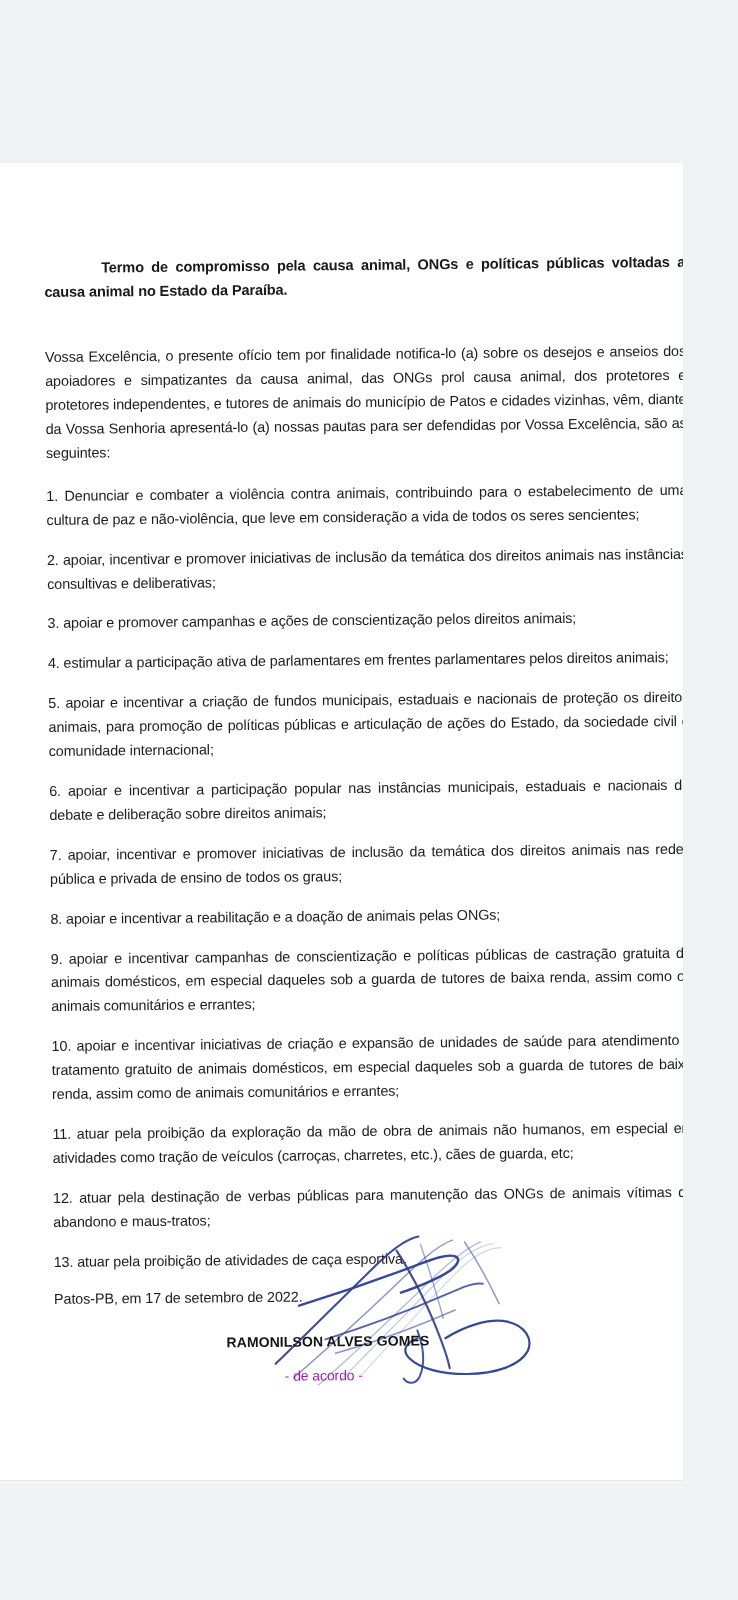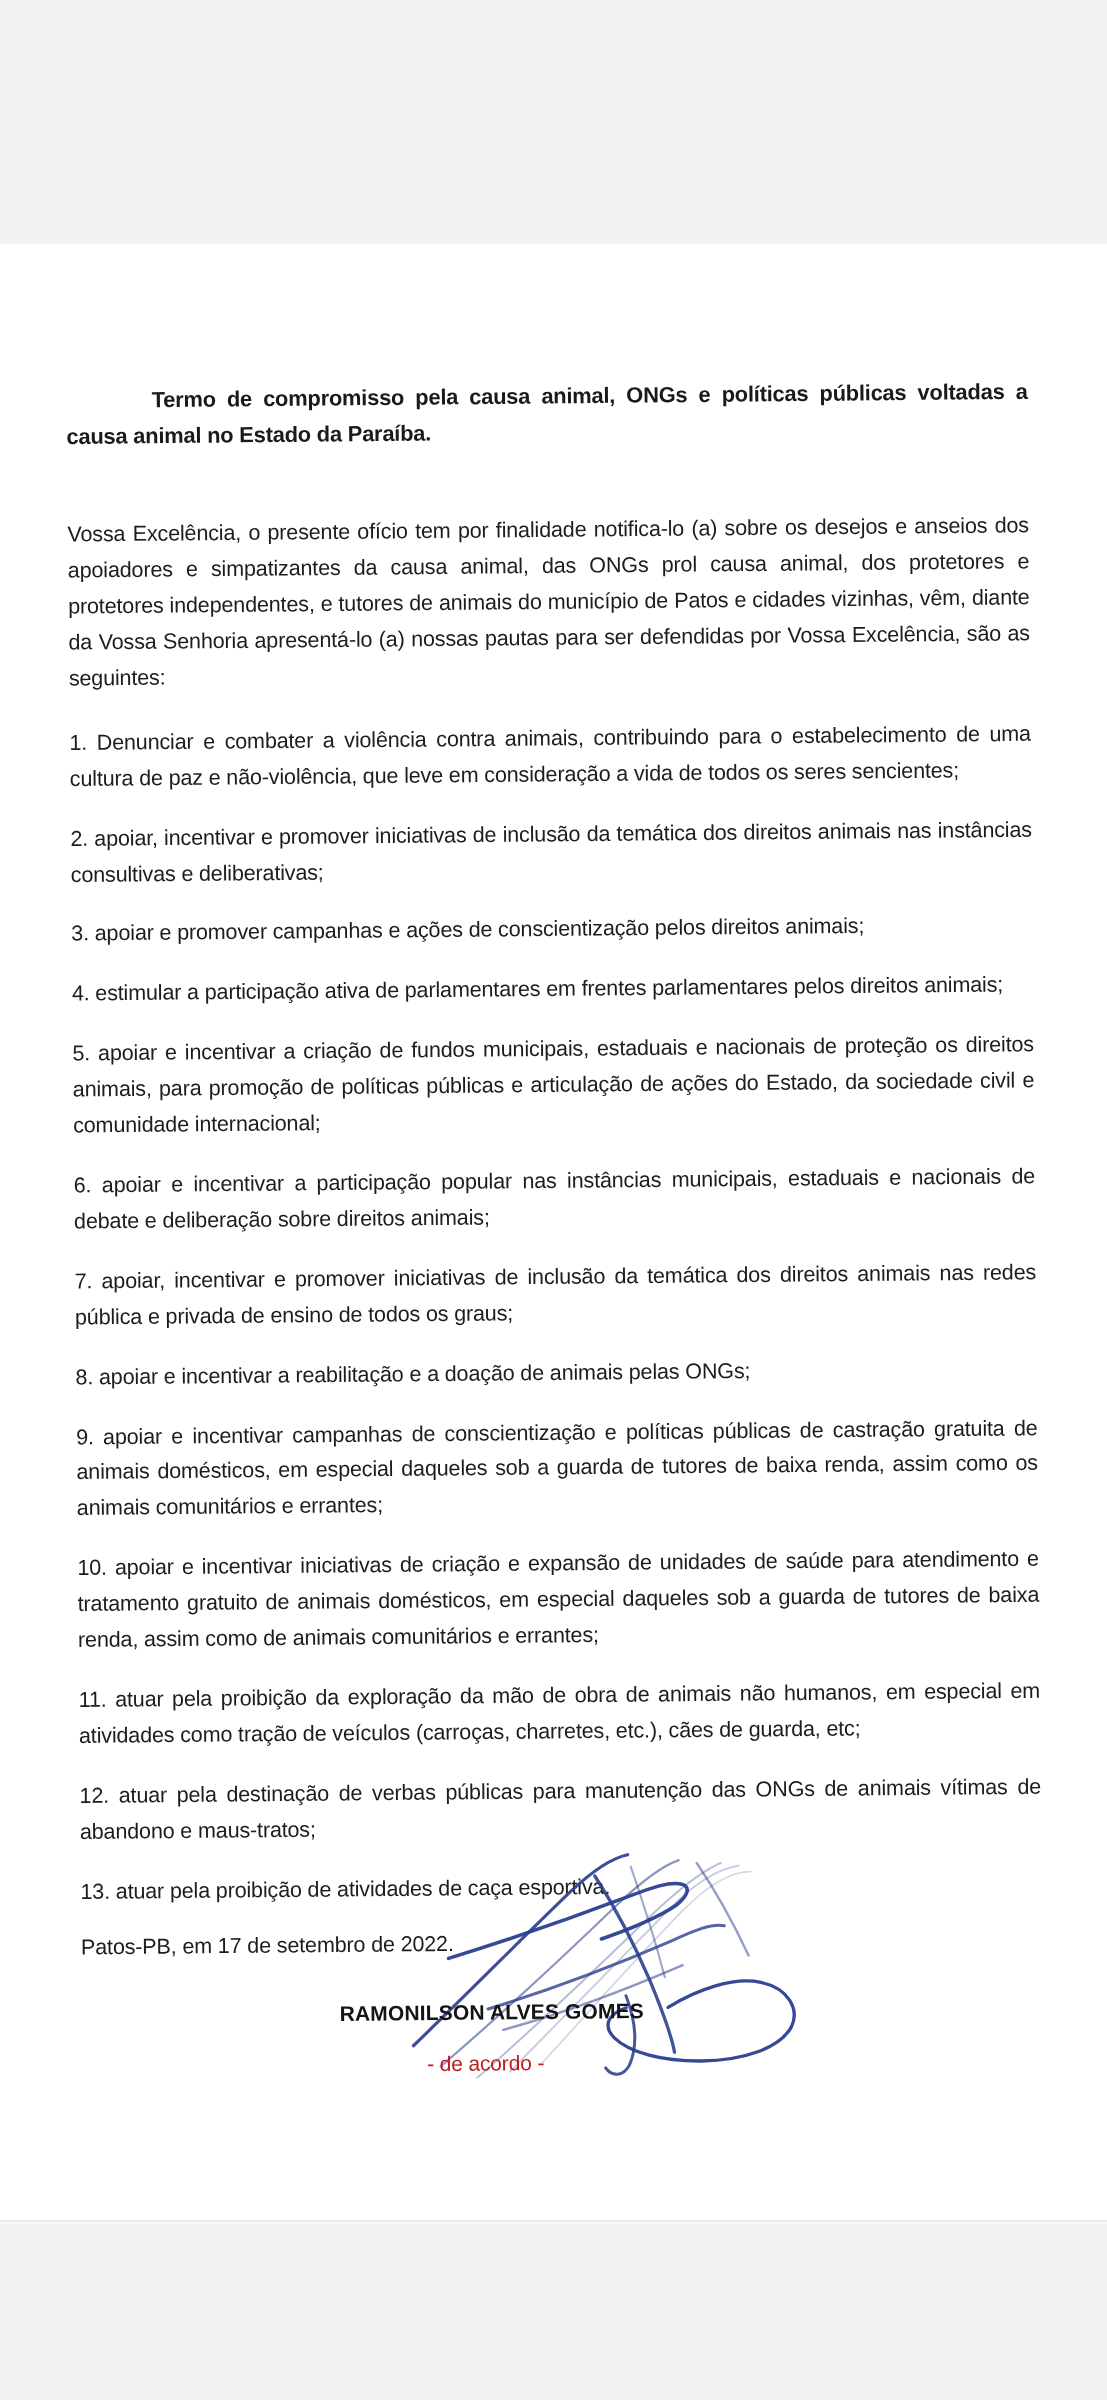--- a/index.html
+++ b/index.html
@@ -25,21 +25,21 @@
     top: 0; left: 0;
     width: 738px;
     height: 163px;
     background: #f1f2f4;
   }
   
   .page {
     position: absolute;
     top: 163px;
     left: 0;
-    width: 738px;
+    width: 683px;
     height: 1320px;
     background: #ffffff;
     box-sizing: border-box;
     padding: 4px;
     overflow: hidden;
   }
   .page::after {
     content: "";
     position: absolute;
     left: 0; right: 0; bottom: 0;
@@ -124,21 +124,21 @@
     font-size: 14px;
     font-weight: bold;
     color: #141414;
     letter-spacing: 0.1px;
   }
   .agree-line {
     position: absolute;
     left: 230px;
     top: 110px;
     font-size: 14px;
-    color: #b91c1c;
+    color: #a21caf;
     letter-spacing: -0.1px;
   }
 </style>
 </head>
 <body>
 
 <div class="viewer">
 
   <div class="top-gutter"></div>
 

